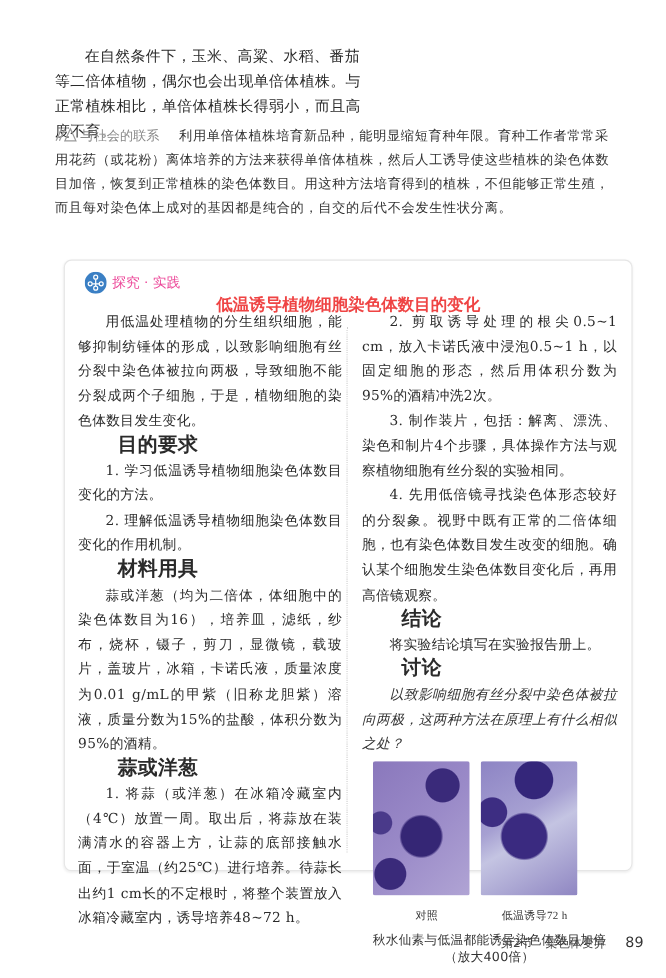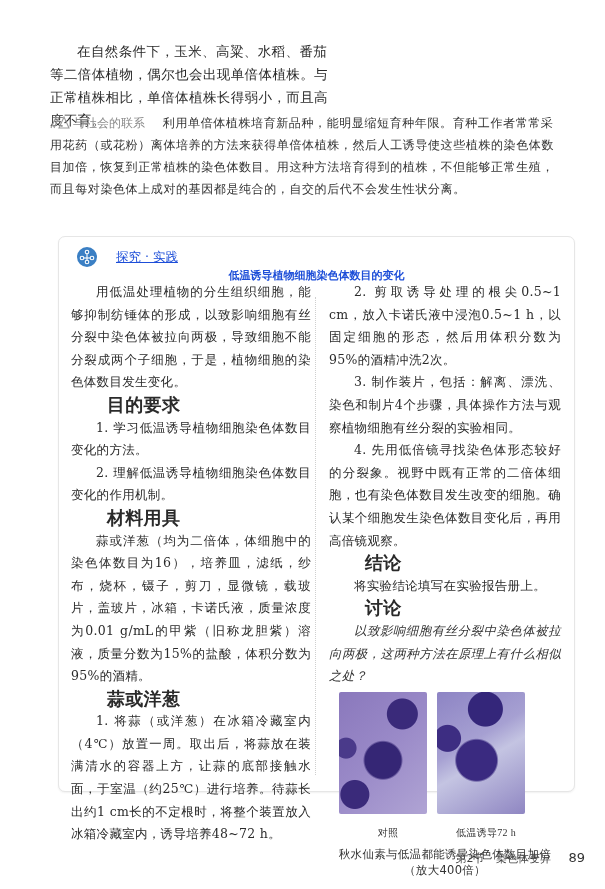--- a/index.html
+++ b/index.html
@@ -20,24 +20,24 @@
     color:#8a8a8a; font-family:"DejaVu Sans", sans-serif; font-size:12px;
     margin-right:14px; letter-spacing:0;
   }
   .society .label svg { vertical-align:-2px; margin-right:3px; }
   .box {
     position:absolute; left:58px; top:236px; width:515px; height:554px;
     border:1px solid #e6e6e6; border-radius:7px; background:#fff;
     box-shadow: 0 1px 2px rgba(0,0,0,0.06);
   }
   .box-head { position:absolute; left:18px; top:10px; display:flex; align-items:center; }
-  .box-head .tag { font-family:"DejaVu Sans", sans-serif; color:#1d4ed8; font-size:12.5px; margin-left:19px;text-decoration:underline; }
+  .box-head .tag { font-family:"DejaVu Sans", sans-serif; color:#ec4899; font-size:12.5px; margin-left:5px; }
   .box-title {
     position:absolute; left:0; right:0; top:31px; text-align:center;
-    font-family:"DejaVu Sans", sans-serif; font-weight:bold; font-size:11px; color:#1d4ed8;
+    font-family:"DejaVu Sans", sans-serif; font-weight:bold; font-size:15px; color:#ef4444;
   }
   .col {
     position:absolute; top:44px; font-size:12.5px; line-height:22.6px; letter-spacing:0.3px; color:#2a2a2a;
   }
   .col p { margin:0; text-align:justify; }
   .col .ind { text-indent:2em; }
   .col .h { font-family:"DejaVu Sans", sans-serif; font-weight:bold; text-indent:2em; font-size:18px; }
   .col-left { left:12px; width:240px; }
   .col-right { left:270px; width:232px; }
   .divider { position:absolute; left:256px; top:60px; height:478px; border-left:1px dotted #cfcfcf; }

